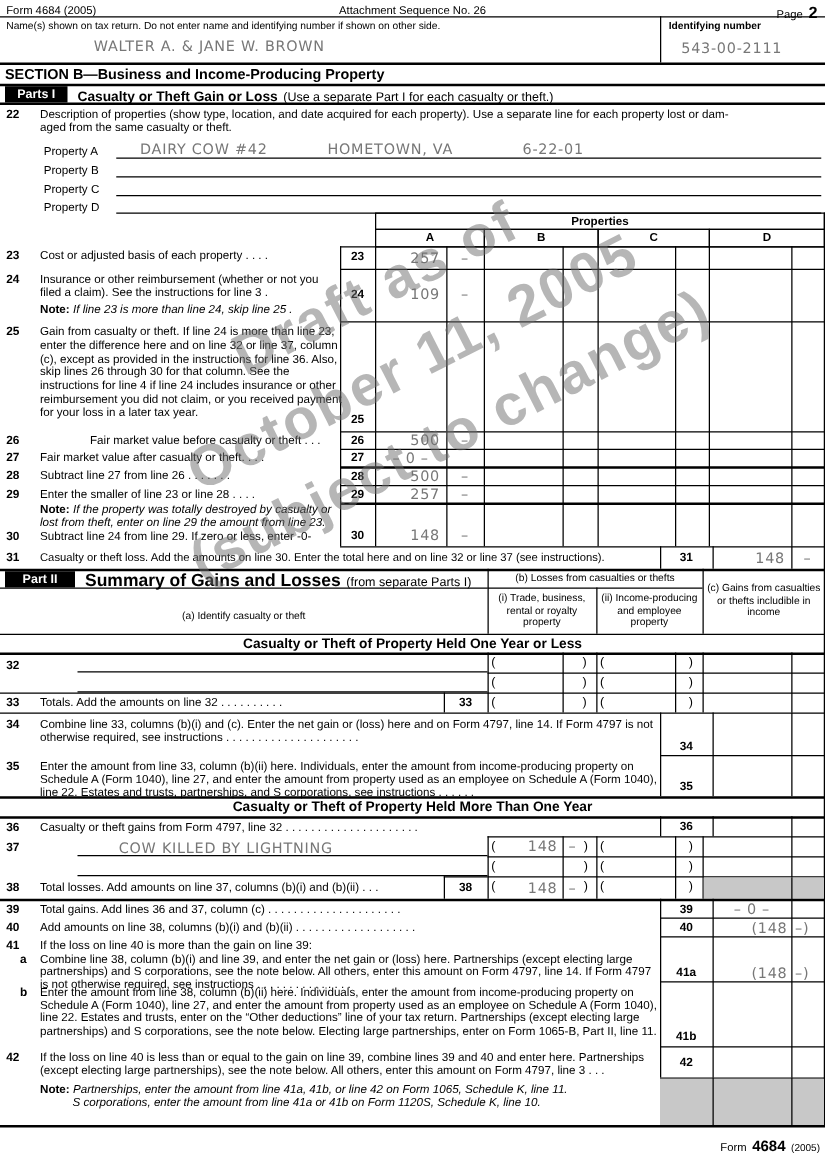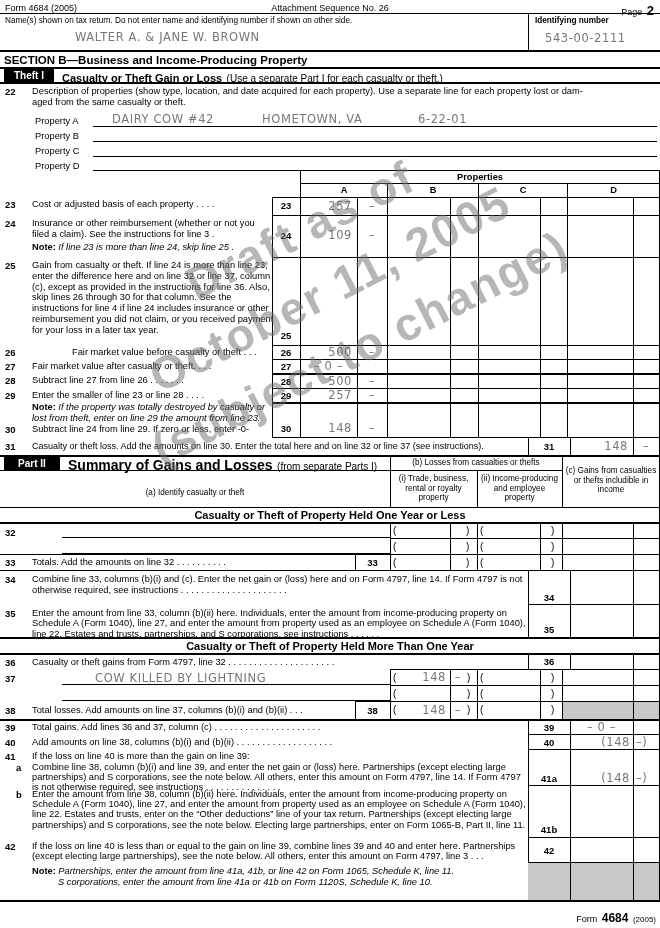--- a/index.html
+++ b/index.html
@@ -49,21 +49,21 @@
   <div class="a t8" style="left:5px;top:16px;width:515px;">Name(s) shown on tax return. Do not enter name and identifying number if shown on other side.</div>
   <div class="a hand" style="left:75px;top:30px;">WALTER A. &amp; JANE W. BROWN</div>
   <div class="vl" style="left:528px;top:13px;height:37px;"></div>
   <div class="a t8 b" style="left:535px;top:16px;">Identifying number</div>
   <div class="a hand" style="left:545px;top:31px;">543-00-2111</div>
   <div class="hl hl2" style="left:0;top:50px;width:660px;"></div>
 
   <div class="a b" style="left:4px;top:54px;font-size:11.5px;">SECTION B—Business and Income-Producing Property</div>
   <div class="hl hl2" style="left:0;top:67px;width:660px;"></div>
 
-  <div class="tag" style="left:4px;top:69px;width:50px;height:13px;">Theft I</div>
+  <div class="tag" style="left:4px;top:69px;width:50px;height:13px;">Parts I</div>
   <div class="a" style="left:62px;top:68px;width:590px;">
     <span class="b" style="font-size:11px;">Casualty or Theft Gain or Loss</span>
     <span style="font-size:10px;">(Use a separate Part I for each casualty or theft.)</span>
   </div>
   <div class="hl hl2" style="left:0;top:82px;width:660px;"></div>
 
   <div class="a num" style="left:5px;top:86px;">22</div>
   <div class="a t" style="left:32px;top:86px;width:620px;">Description of properties (show type, location, and date acquired for each property). Use a separate line for each property lost or dam-</div>
   <div class="a t" style="left:32px;top:97px;width:620px;">aged from the same casualty or theft.</div>
 

